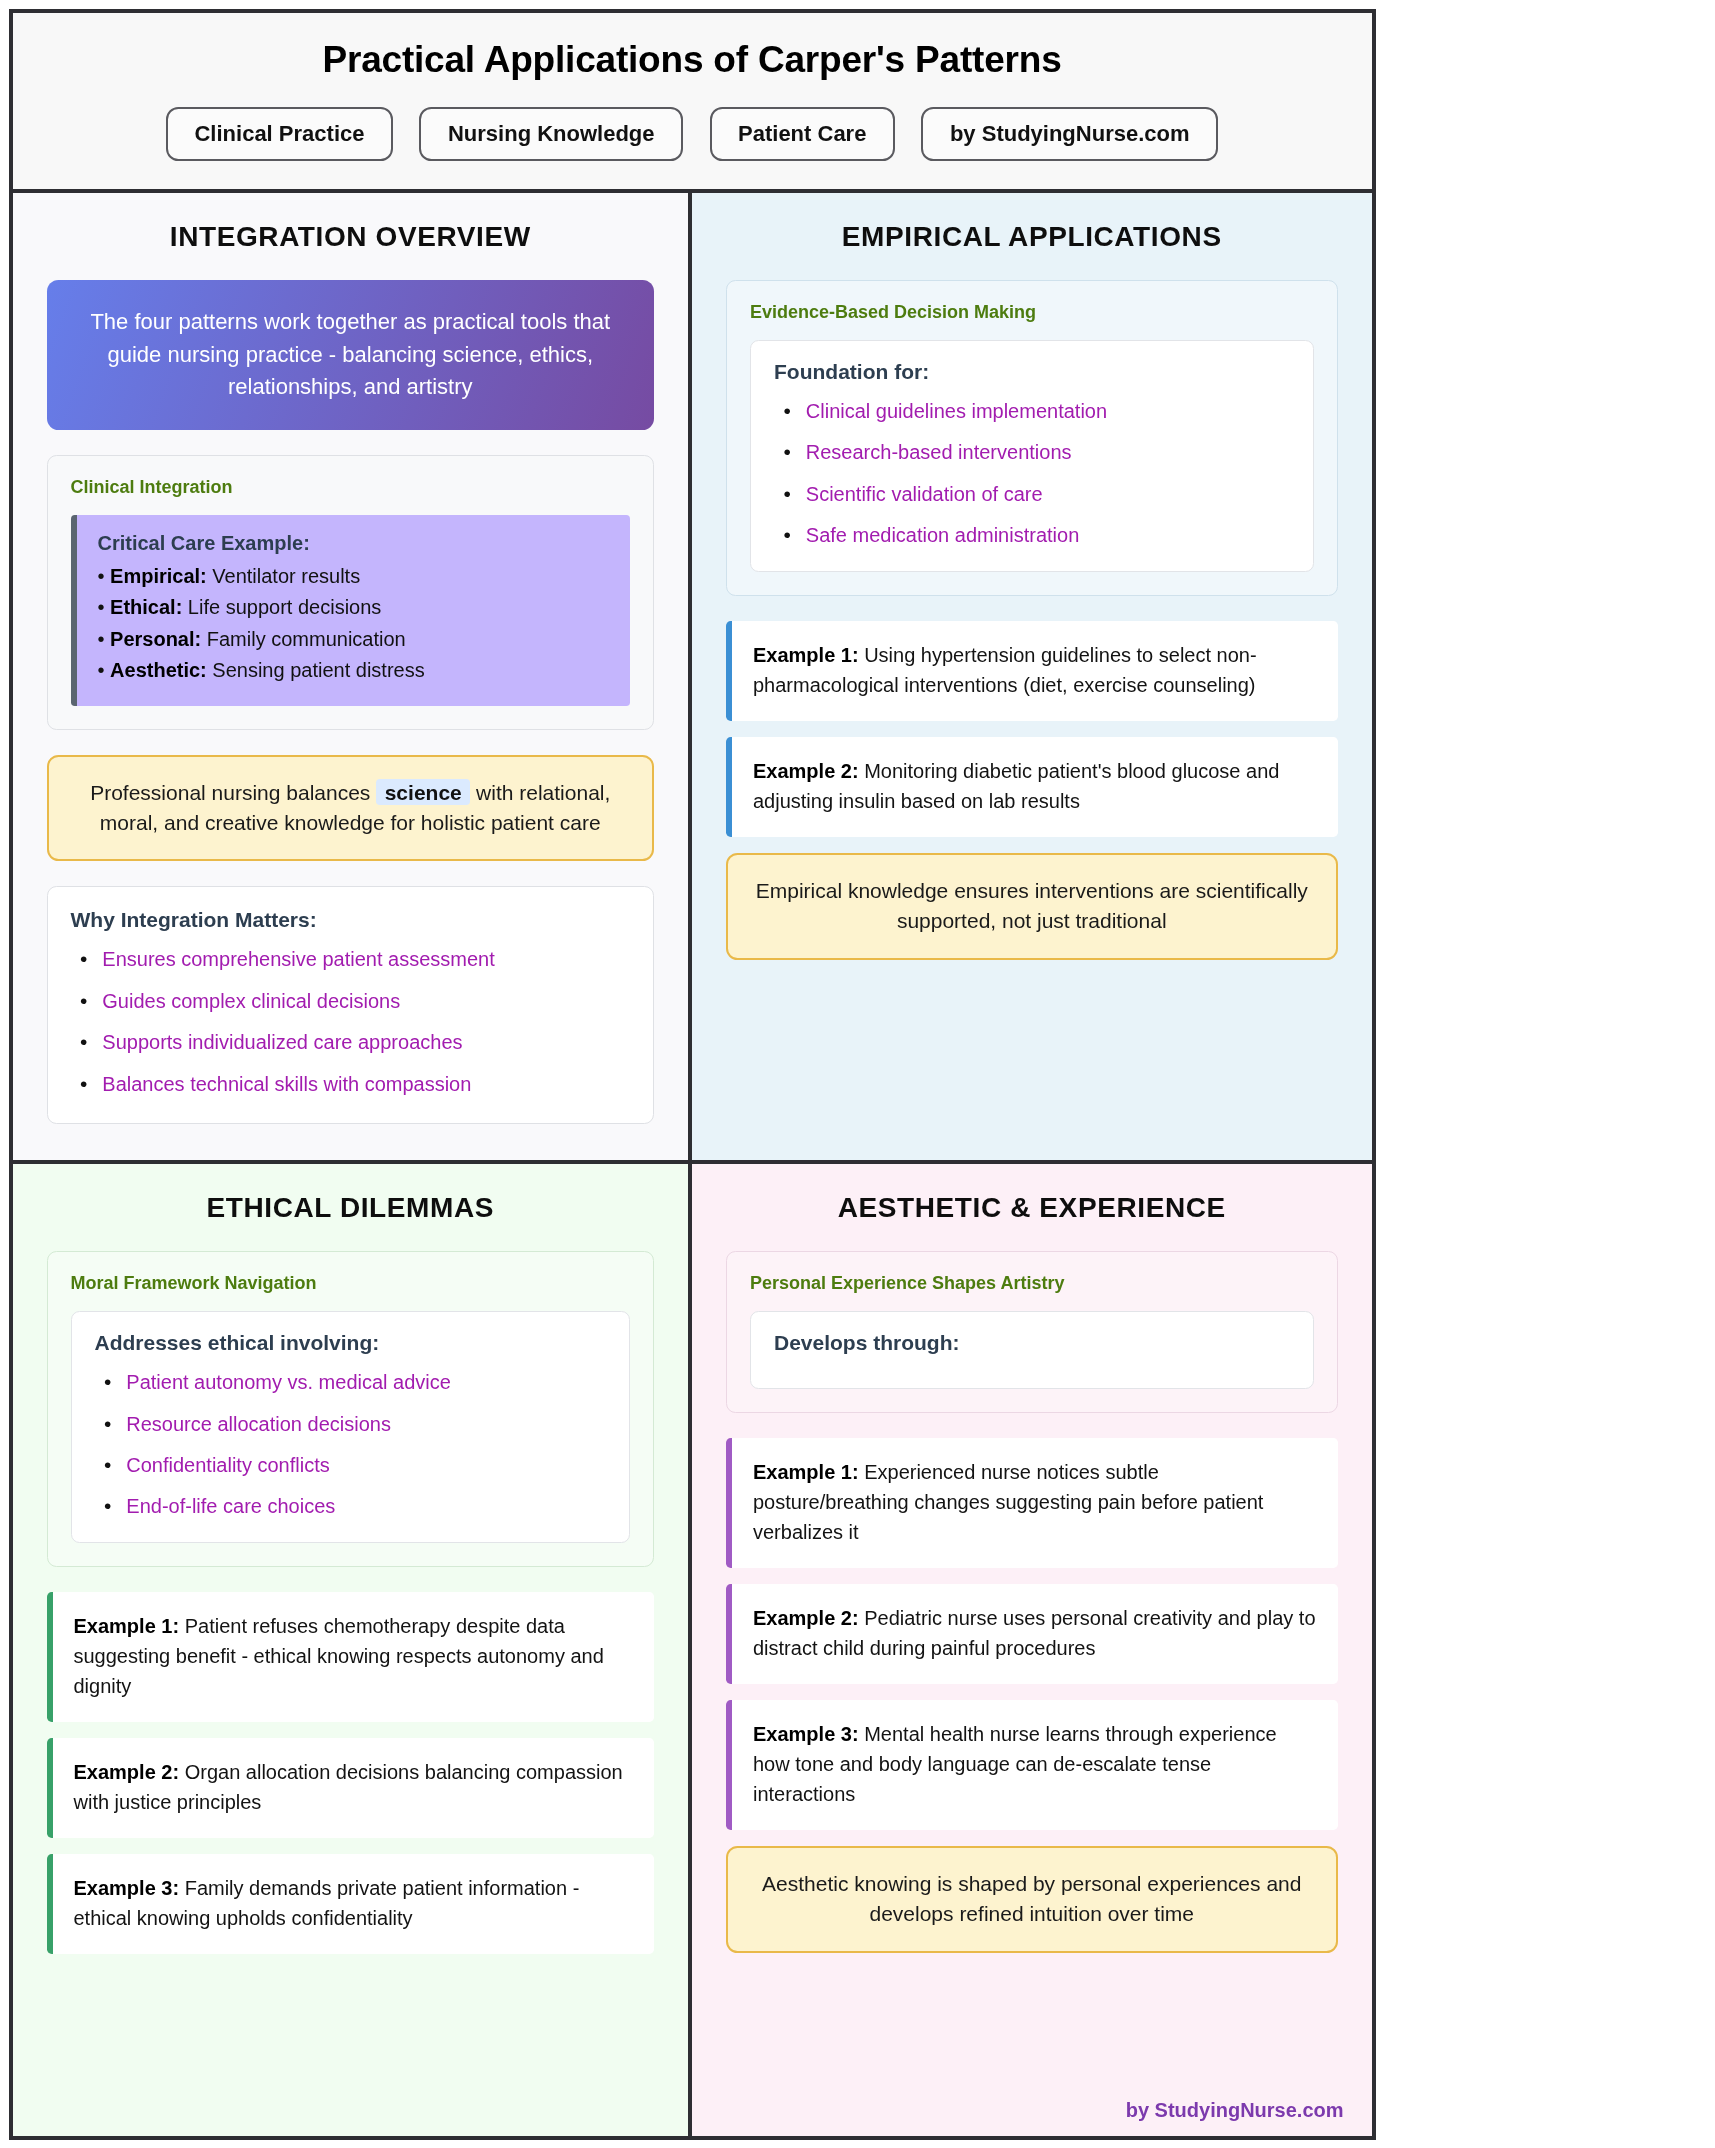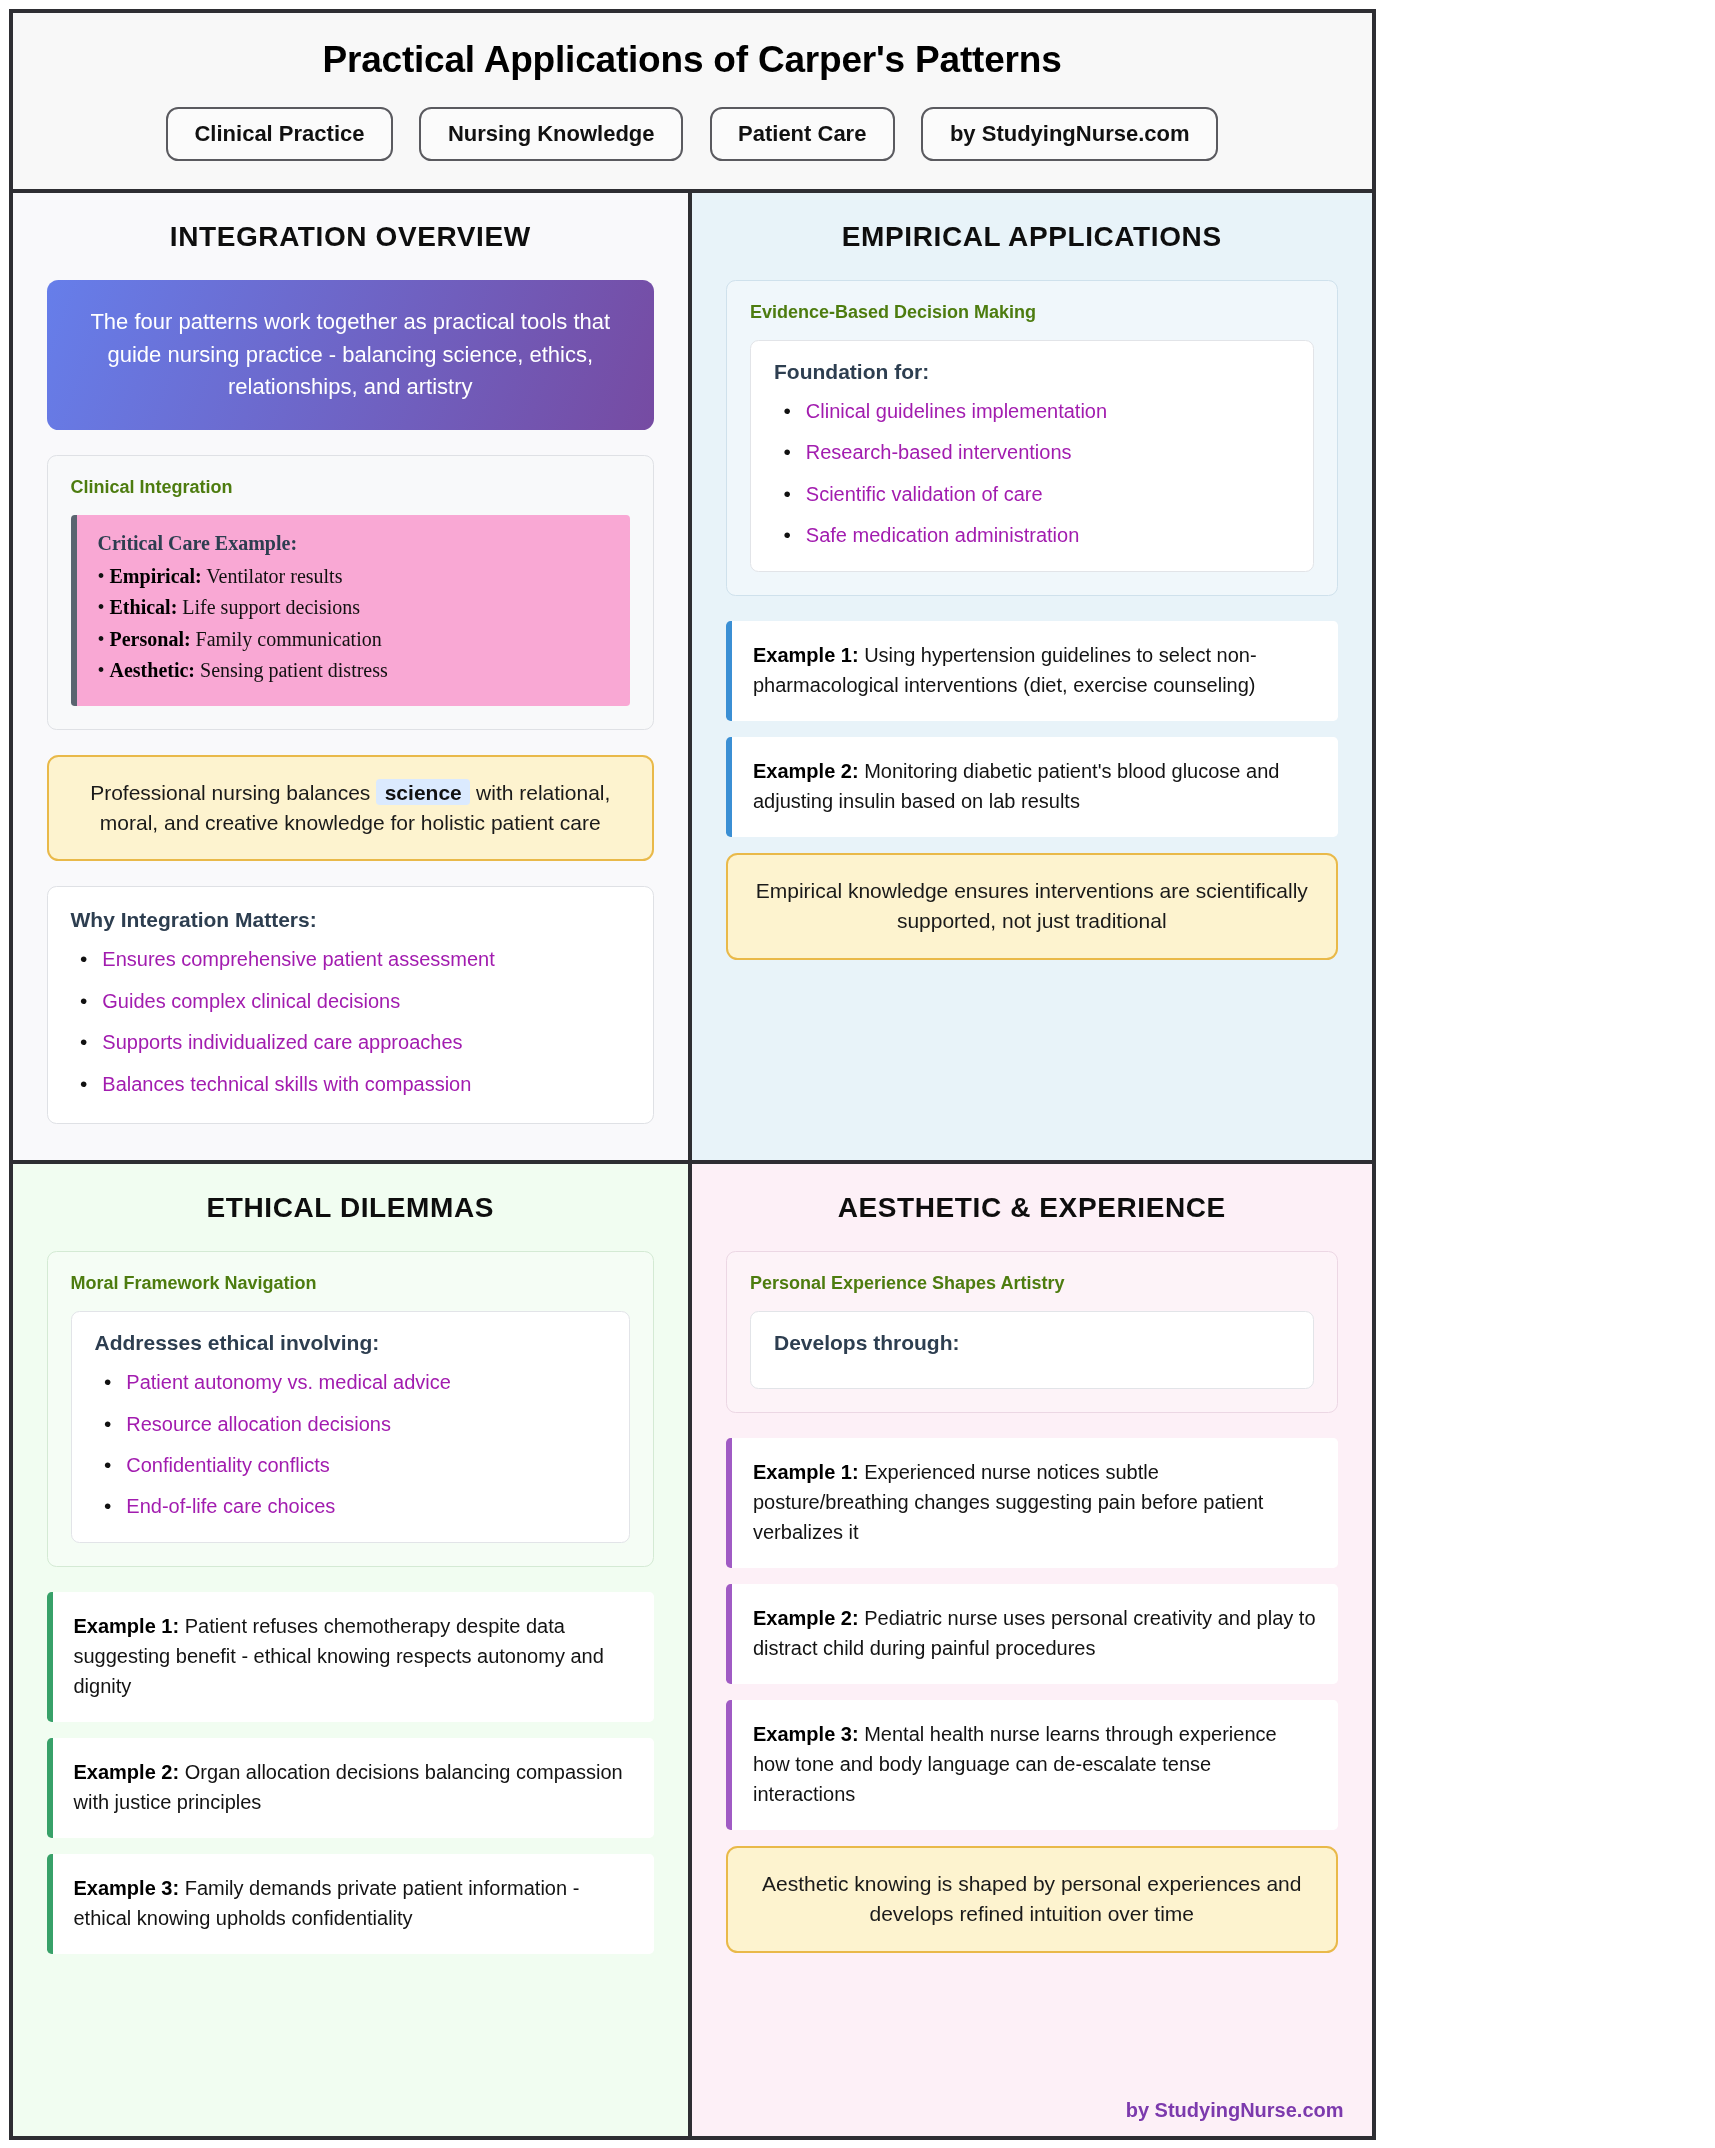--- a/index.html
+++ b/index.html
@@ -128,25 +128,24 @@
   }
   .inner-heading {
     font-size: 21px;
     font-weight: bold;
     color: #2d3e50;
     margin-bottom: 12.3px;
   }
 
   
   .accent-box {
-    background: #f9a8d4;
+    background: #c4b5fd;
     border-left: 6.6px solid #5a6570;
     border-radius: 3.8px;
     padding: 17px 21px 19px 21px;
-    font-family: Liberation Serif, serif;
   }
   .accent-box .lead {
     font-size: 20px;
     font-weight: bold;
     color: #2d3e50;
     margin-bottom: 5.7px;
   }
   .accent-line {
     font-size: 20px;
     color: #111111;

